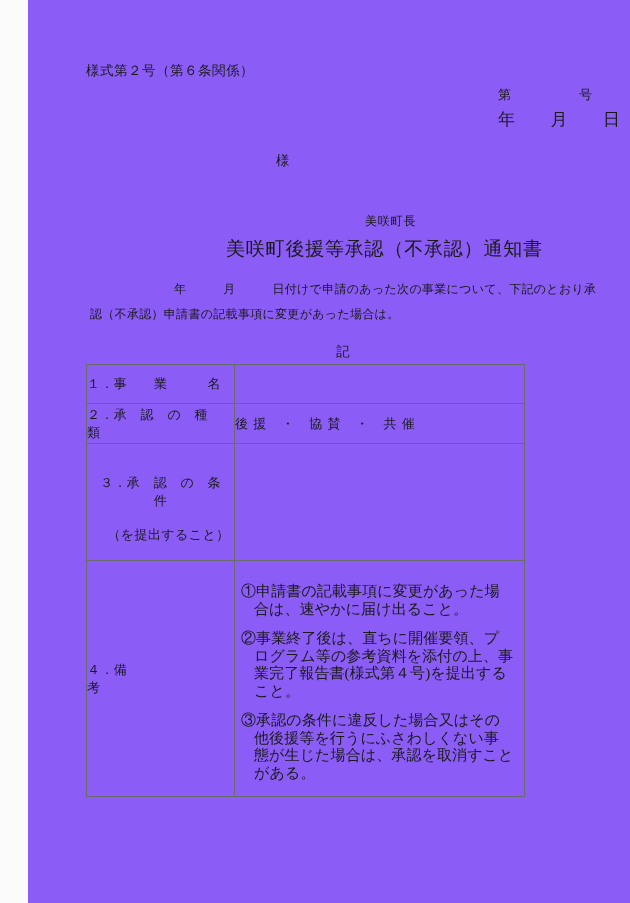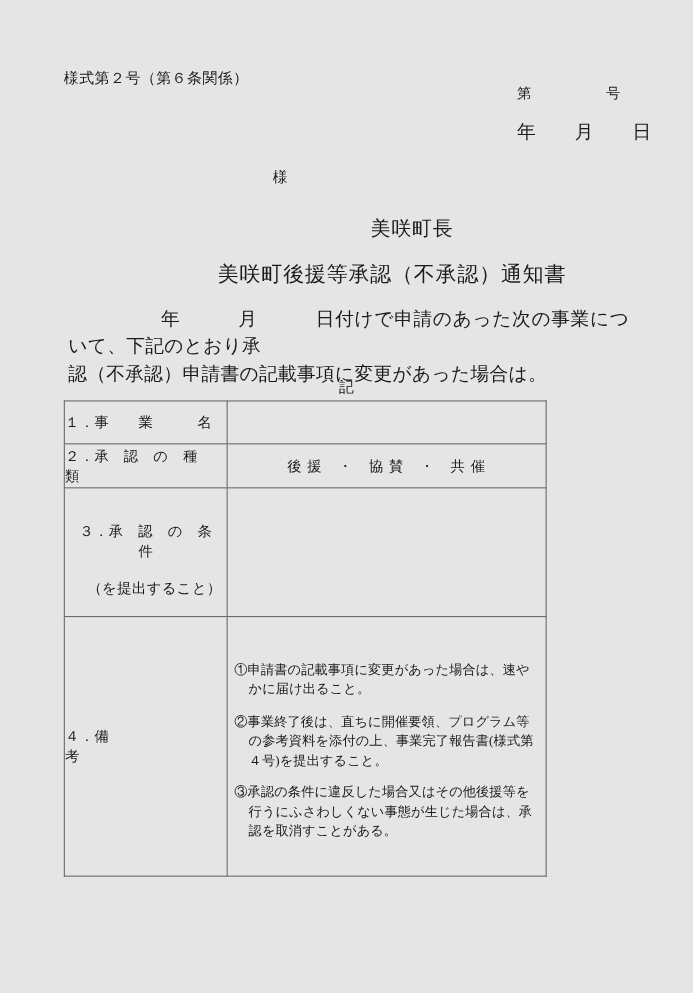--- a/index.html
+++ b/index.html
@@ -11,36 +11,37 @@
     height: 903px;
     background: #fbfbfb;
     font-family: "Liberation Serif", "DejaVu Serif", serif;
     color: #1a1a1a;
     position: relative;
     overflow: hidden;
   }
   .page {
     position: absolute;
     inset: 0;
-    background: #e5e5e5;
+    background: #8b5cf6;
+    margin-left: 28px;
   }
 
   
   .form-no {
     position: absolute;
     left: 58px;
     top: 62px;
     font-size: 13.5px;
     letter-spacing: 0.5px;
     white-space: pre;
   }
   .doc-number {
     position: absolute;
     left: 470px;
-    top: 76px;
+    top: 86px;
     font-size: 13px;
     white-space: pre;
     letter-spacing: 0.5px;
   }
   .doc-date {
     position: absolute;
     left: 470px;
     top: 108px;
     font-size: 17px;
     white-space: pre;
@@ -49,40 +50,40 @@
   .addressee {
     position: absolute;
     left: 248px;
     top: 152px;
     font-size: 13.5px;
     letter-spacing: 0.5px;
   }
   .issuer {
     position: absolute;
     left: 337px;
-    top: 196px;
-    font-size: 18px;
+    top: 213px;
+    font-size: 12px;
     letter-spacing: 0.8px;
   }
   .doc-title {
     position: absolute;
     left: 198px;
     top: 236px;
     font-size: 19px;
     letter-spacing: 0.8px;
     white-space: pre;
   }
 
   
   .body-text {
     position: absolute;
     left: 62px;
     top: 277px;
     width: 510px;
-    font-size: 17px;
+    font-size: 12px;
     line-height: 25px;
     letter-spacing: 0.3px;
     text-align: justify;
   }
   .body-text .indent {
     display: inline-block;
     width: 84px;
   }
 
   
@@ -130,29 +131,28 @@
   .row2 td { height: 39px; }
   .row3 td { height: 70px; vertical-align: top; }
   .row3 td.label-cell { padding-top: 14px; text-align: center; }
   .row4 td { height: 235px; vertical-align: top; }
   .row4 td.label-cell {
     vertical-align: middle;
     text-align: left;
   }
 
   .kind-value {
-    text-align: center;
     letter-spacing: 1px;
     font-size: 13px;
     padding-right: 55px;
   }
 
   .notes {
     padding: 8px 10px 0 6px;
-    font-size: 12px;
+    font-size: 15px;
     line-height: 17.5px;
     letter-spacing: 0.1px;
   }
   .notes .note {
     margin: 0 0 12px 0;
     text-indent: 0;
     padding-left: 13px;
   }
   .notes .note .marker {
     margin-left: -13px;

